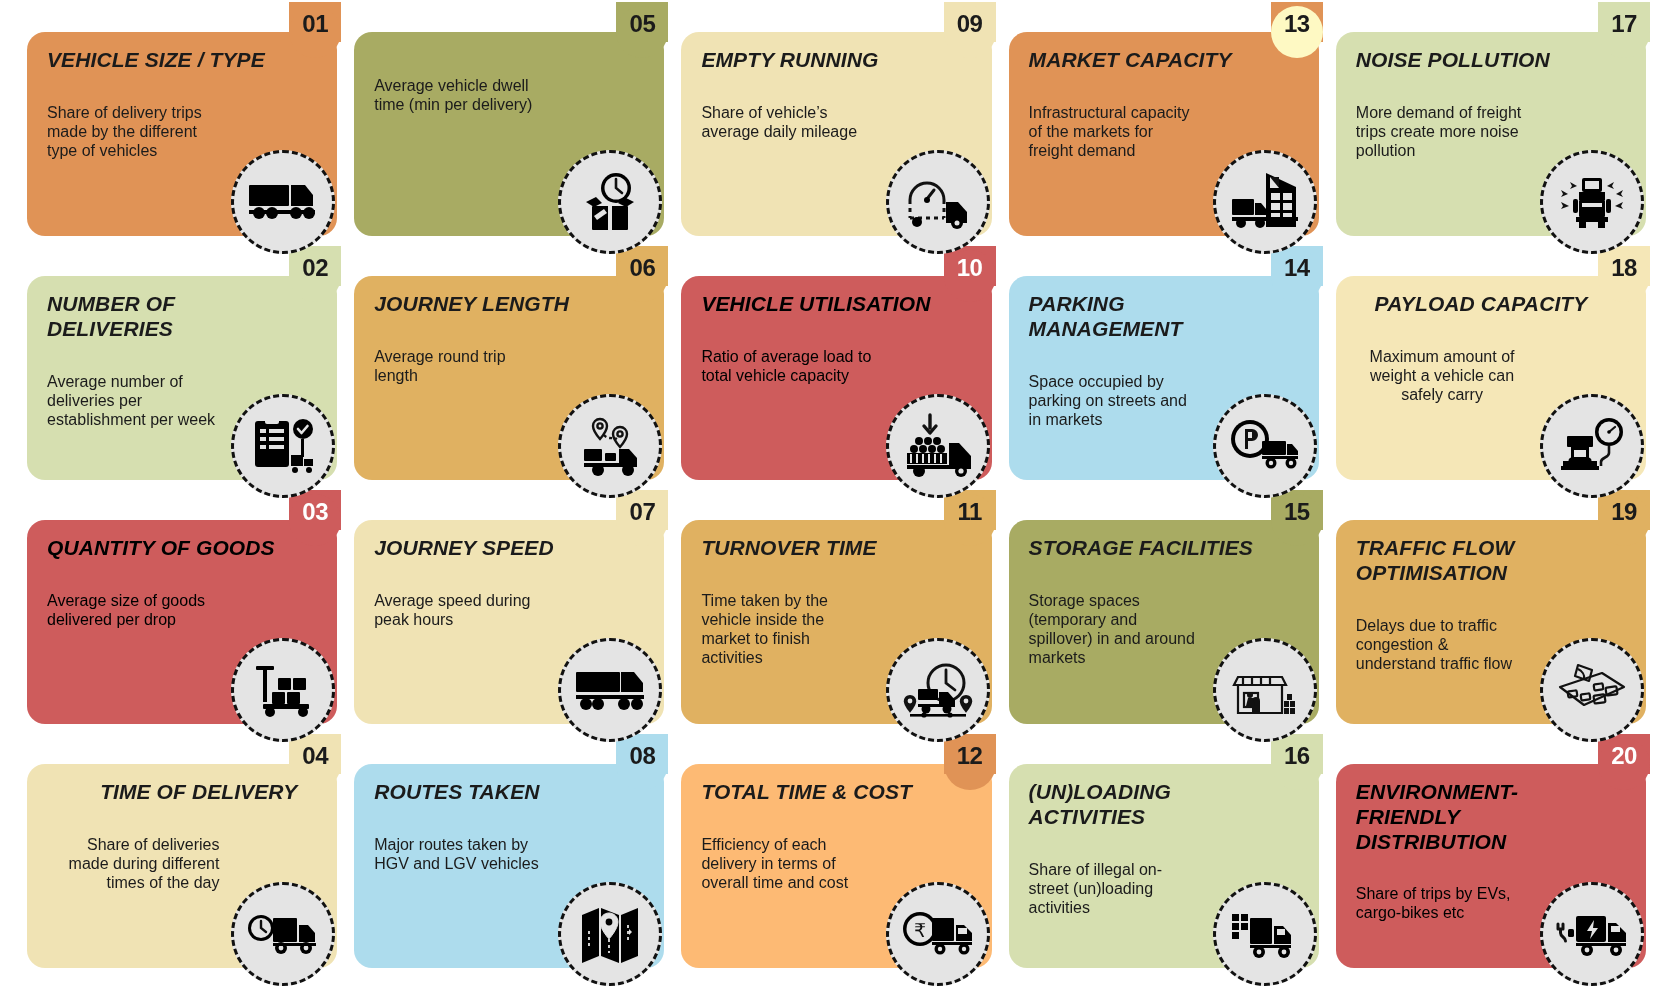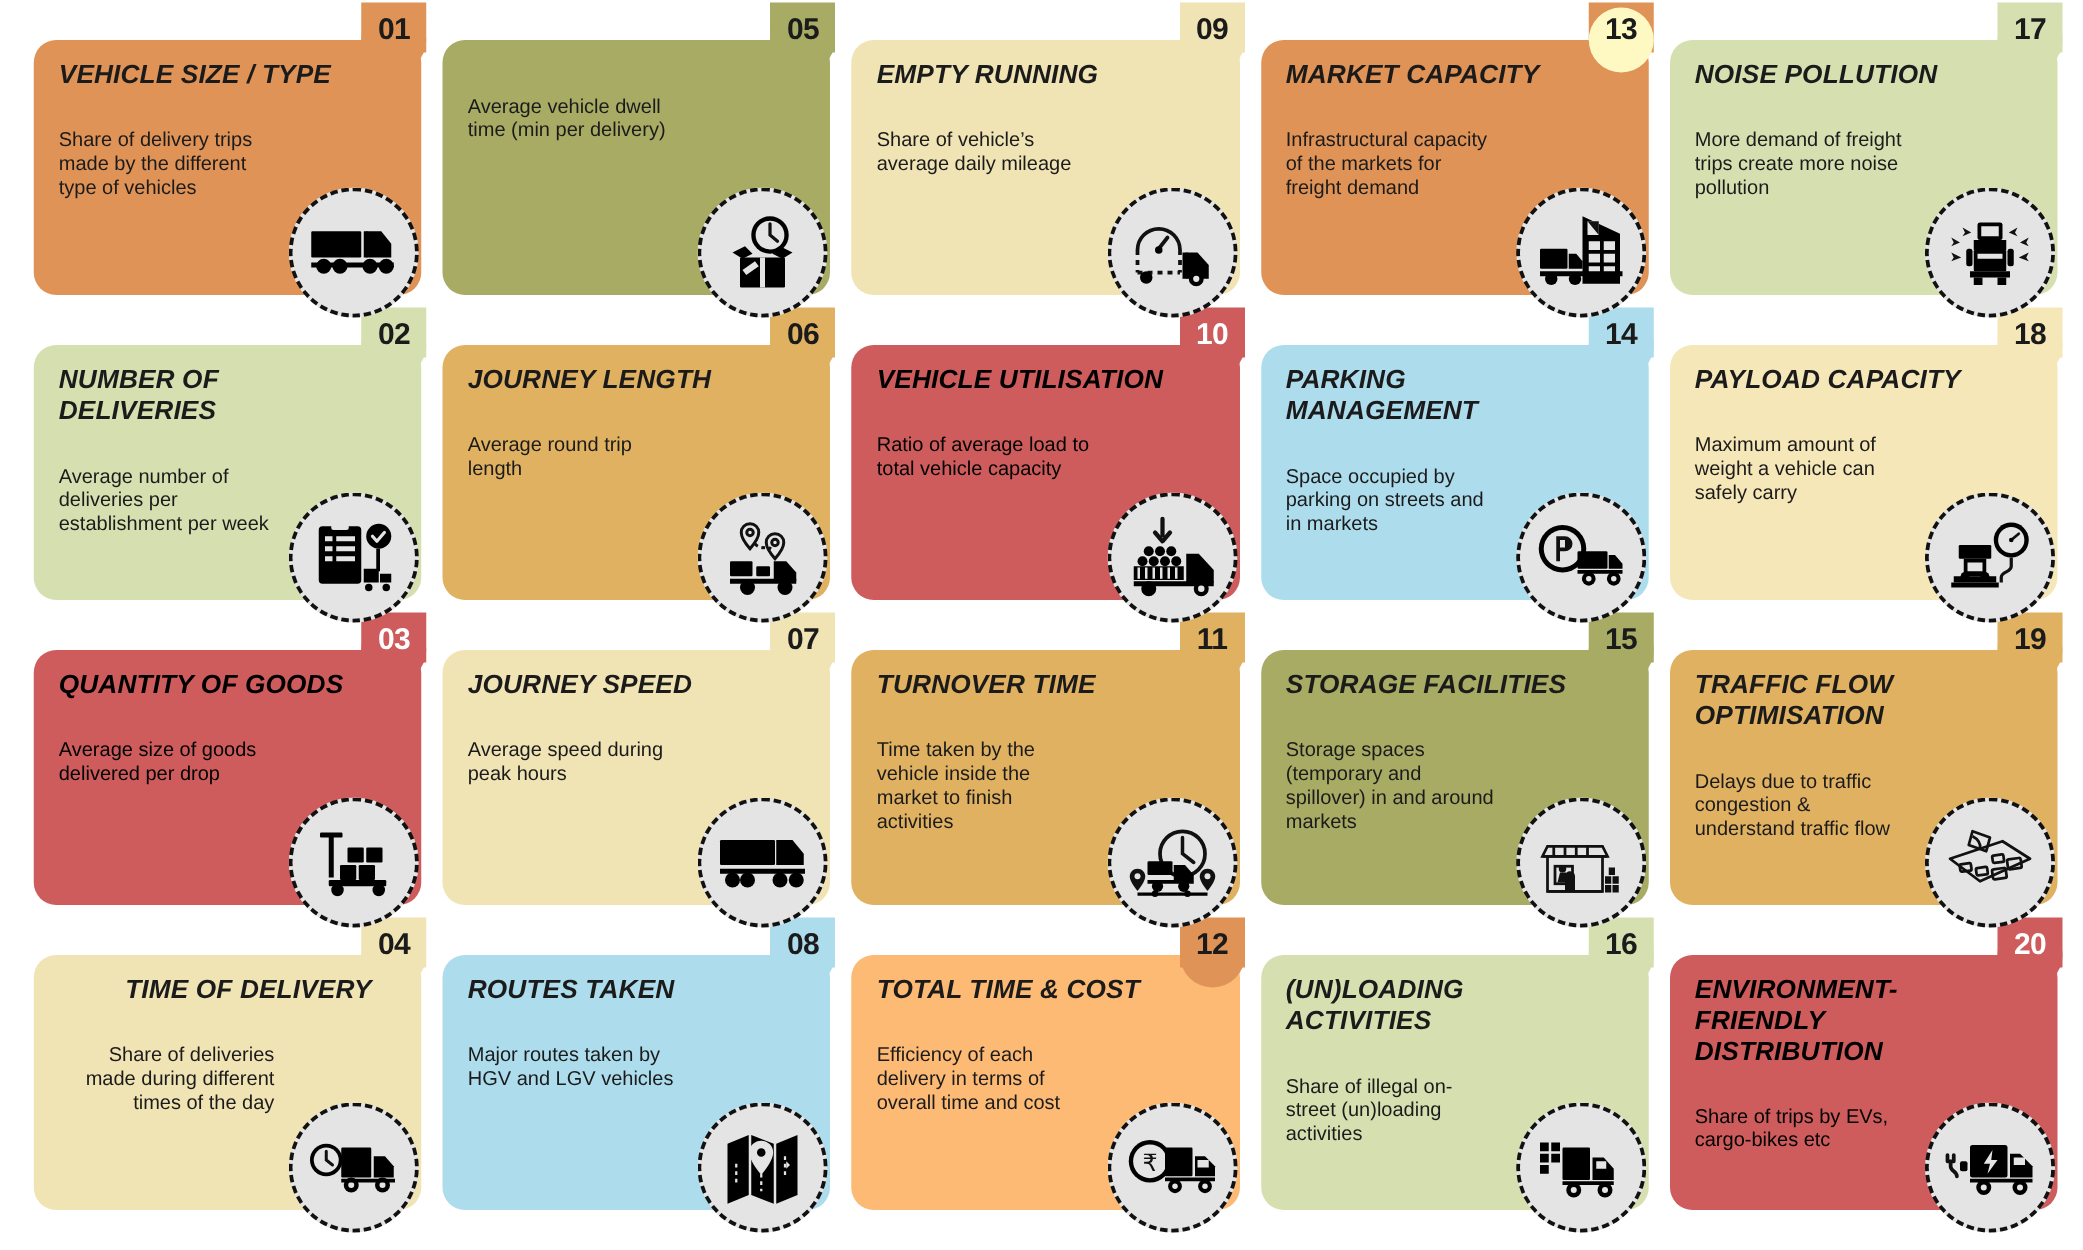--- a/index.html
+++ b/index.html
@@ -340,21 +340,21 @@
               <circle cx="43" cy="44" r="2.2" fill="#e4e4e4"></circle>
               <circle cx="63" cy="44" r="5.5"></circle>
               <circle cx="63" cy="44" r="2.2" fill="#e4e4e4"></circle>
             </svg>
           </div>
         </div>
       </div>
     </div>
     <div class="cell">
       <div class="badge-shim" style="background: rgb(245, 231, 183);"></div>
-      <div class="card tone-dark" style="background: rgb(245, 231, 183);">
+      <div class="card tone-dark" style="background: rgb(245, 231, 183); text-align: center;">
         <div class="badge tone-dark-b" style="background: rgb(245, 231, 183);">18</div>
         <div class="title">PAYLOAD CAPACITY</div>
         <div class="desc">Maximum amount of weight a vehicle can safely carry</div>
         <div class="iconwrap">
           <div class="iconcircle">
             <svg width="70" height="60" viewBox="0 0 70 60">
               <circle cx="52" cy="16" r="14"></circle>
               <circle cx="52" cy="16" r="10.5" fill="#e4e4e4"></circle>
               <path d="M52 16l6-5" stroke="#111" stroke-width="2.2" stroke-linecap="round"></path>
               <circle cx="52" cy="16" r="1.8"></circle>

